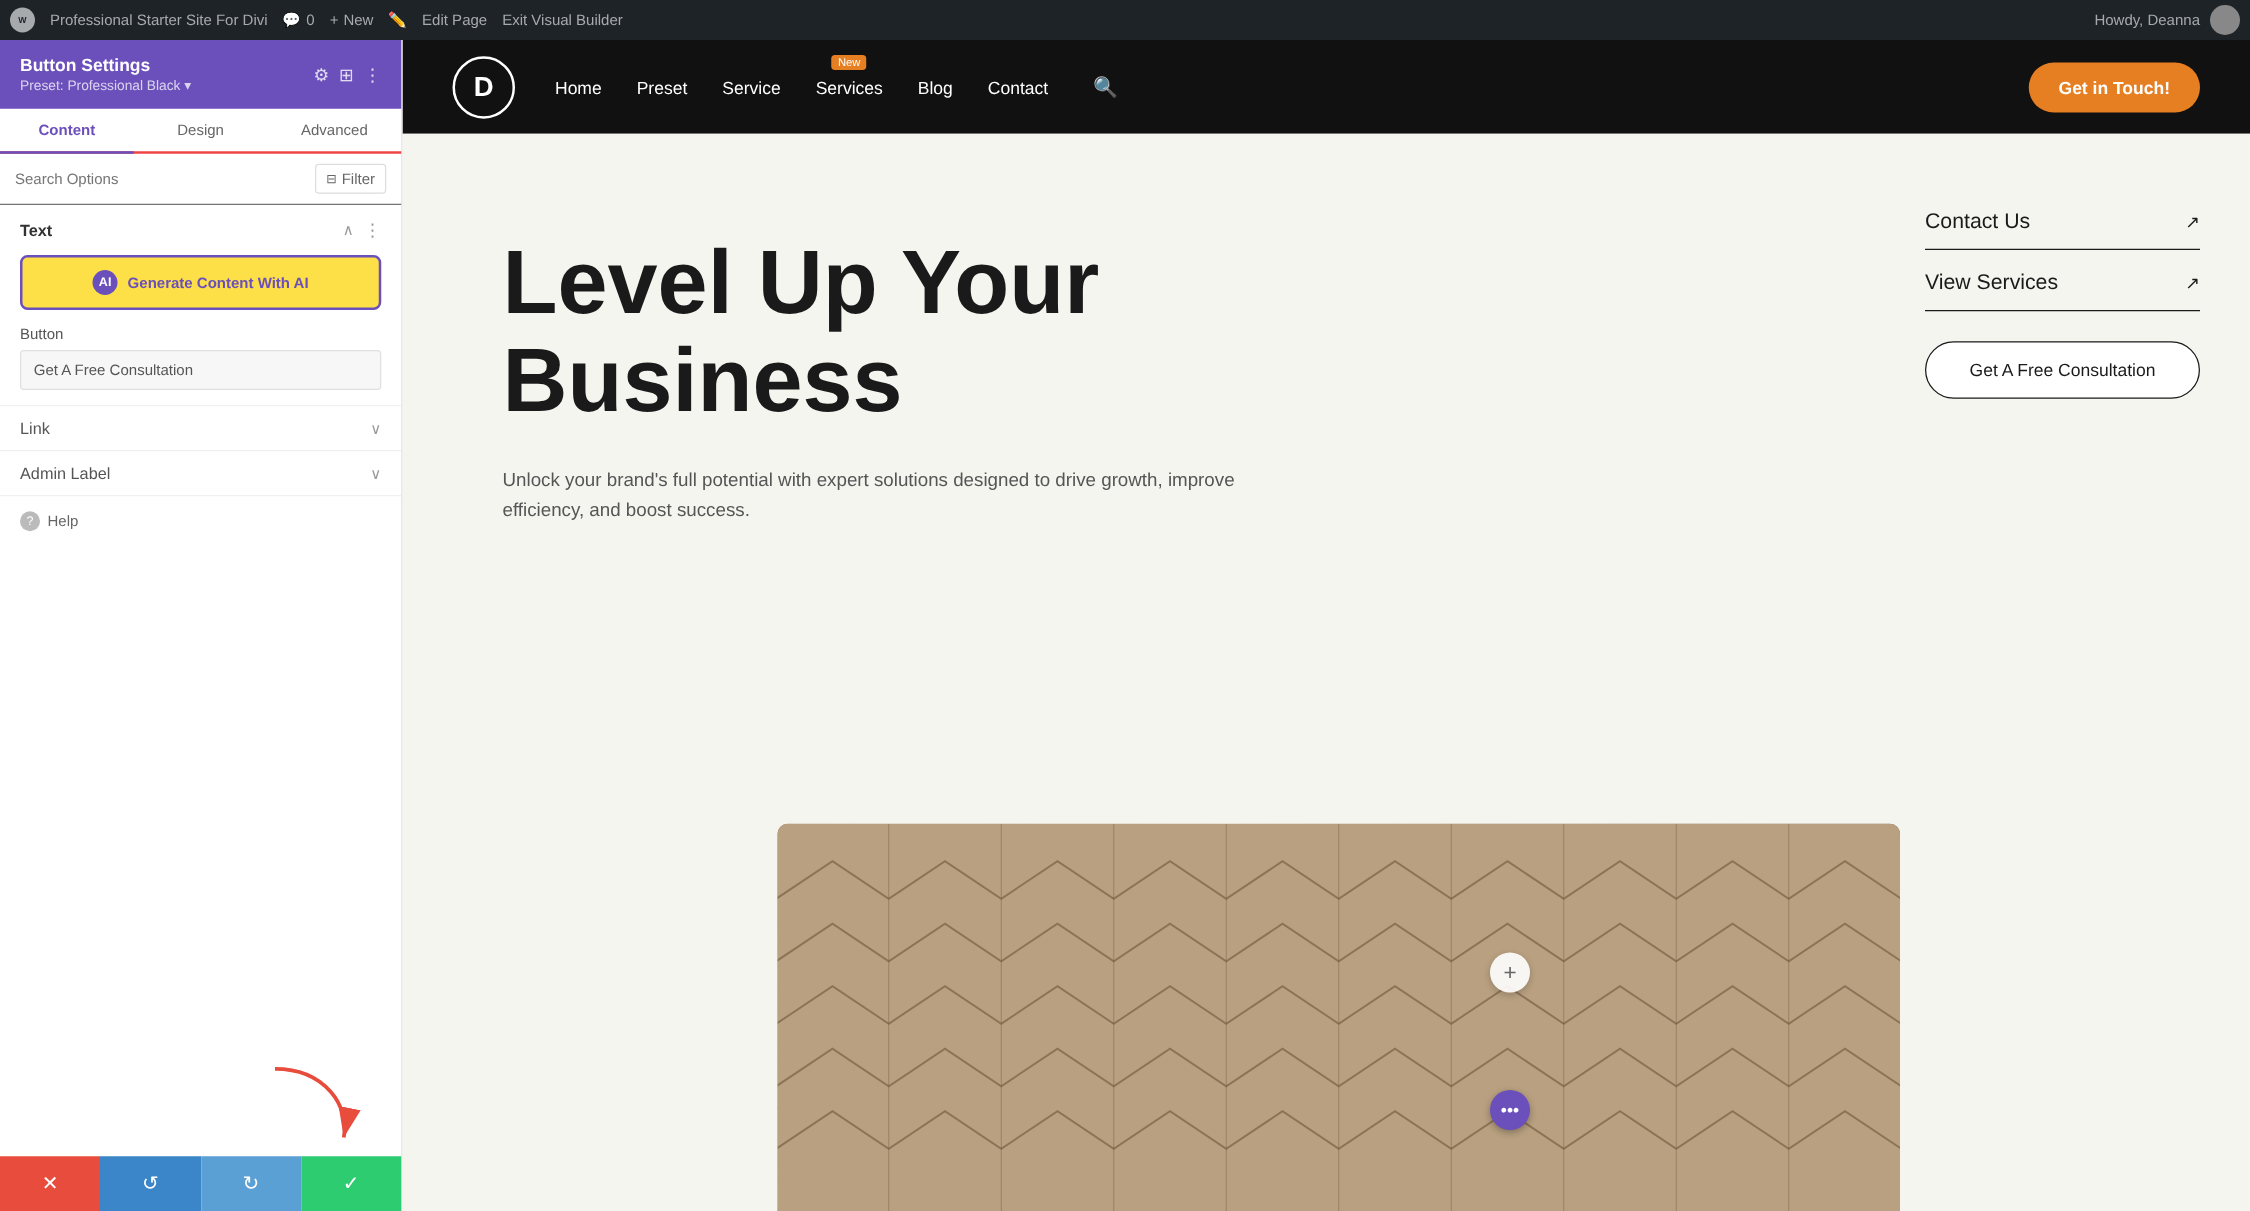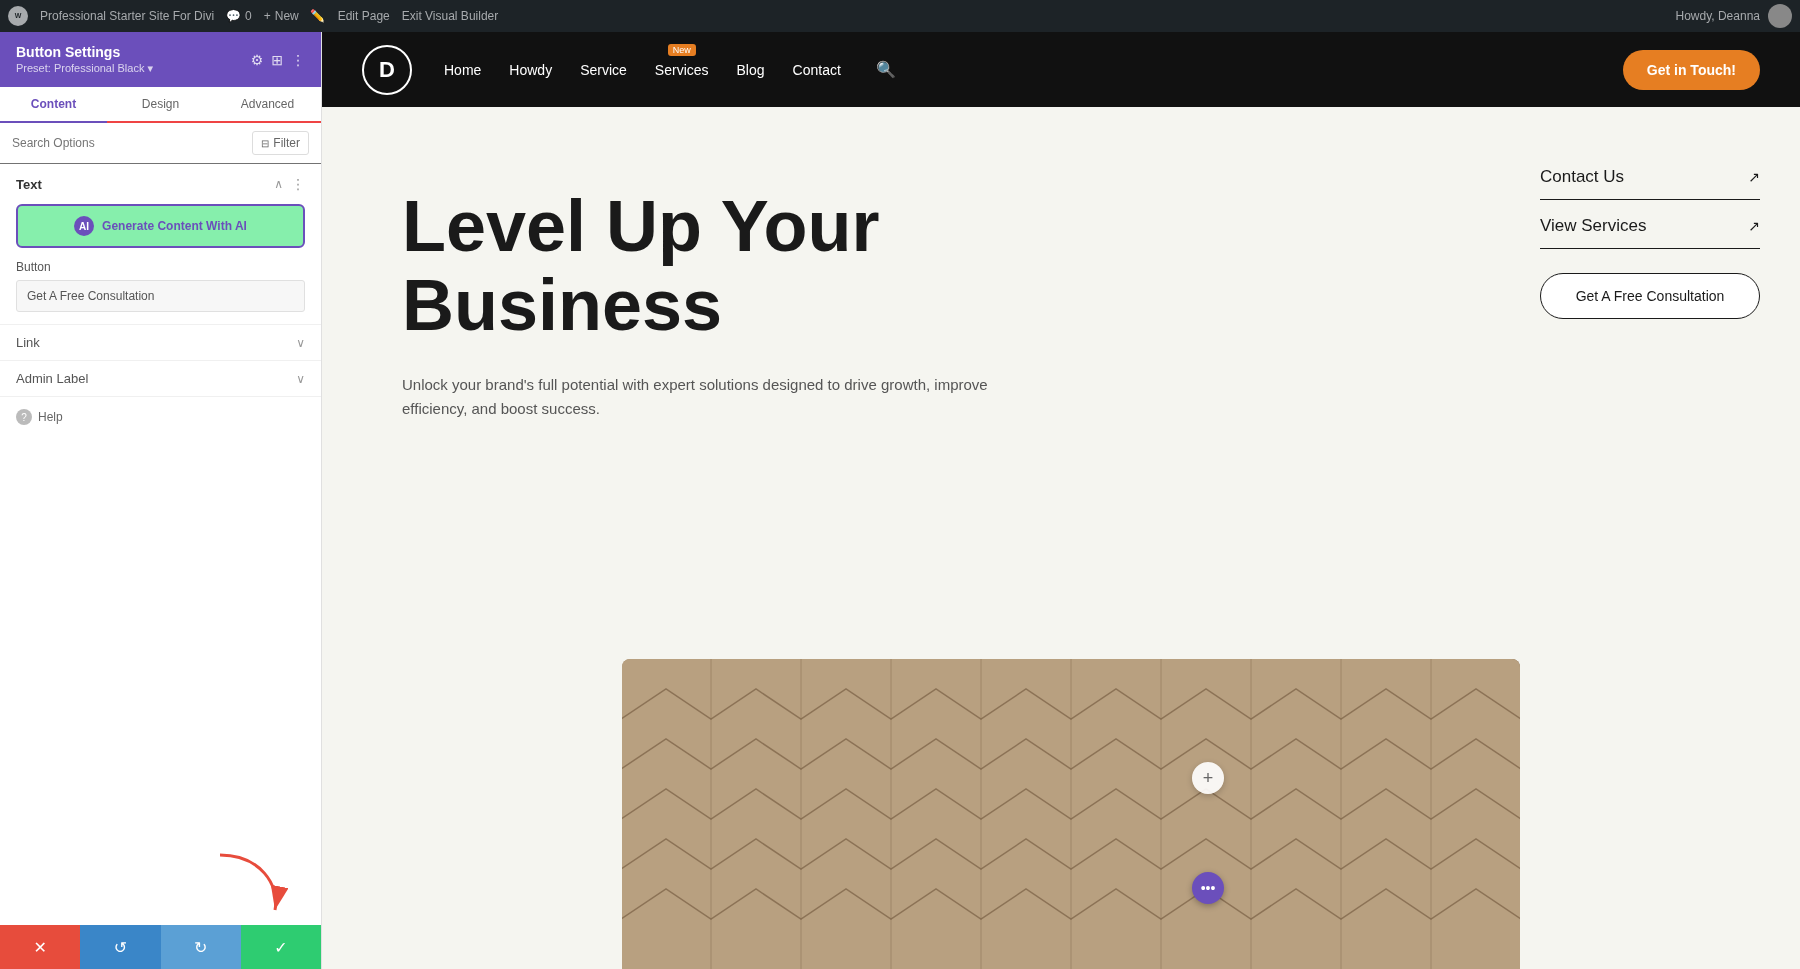--- a/index.html
+++ b/index.html
@@ -105,21 +105,21 @@
 
     .ai-btn {
       display: flex;
       align-items: center;
       justify-content: center;
       gap: 8px;
       margin: 4px 16px 12px;
       padding: 10px 16px;
       border: 2px solid #6b4fbb;
       border-radius: 6px;
-      background: #86efac;
+      background: #fde047;
       color: #6b4fbb;
       font-size: 12px;
       font-weight: 600;
       cursor: pointer;
     }
     .ai-icon-circle {
       width: 20px; height: 20px;
       background: #6b4fbb;
       border-radius: 50%;
       display: flex; align-items: center; justify-content: center;
@@ -537,21 +537,21 @@
 
     <div class="site-header">
       <div class="site-logo">
         <span>D</span>
       </div>
       <nav class="site-nav">
         <a class="nav-item" href="#">
           <span>Home</span>
         </a>
         <a class="nav-item" href="#">
-          <span>Howdy</span>
+          <span>Preset</span>
         </a>
         <a class="nav-item" href="#">
           <span>Service</span>
         </a>
         <a class="nav-item has-new" href="#">
           <span class="nav-new-badge">New</span>
           <span>Services</span>
         </a>
         <a class="nav-item" href="#">
           <span>Blog</span>

